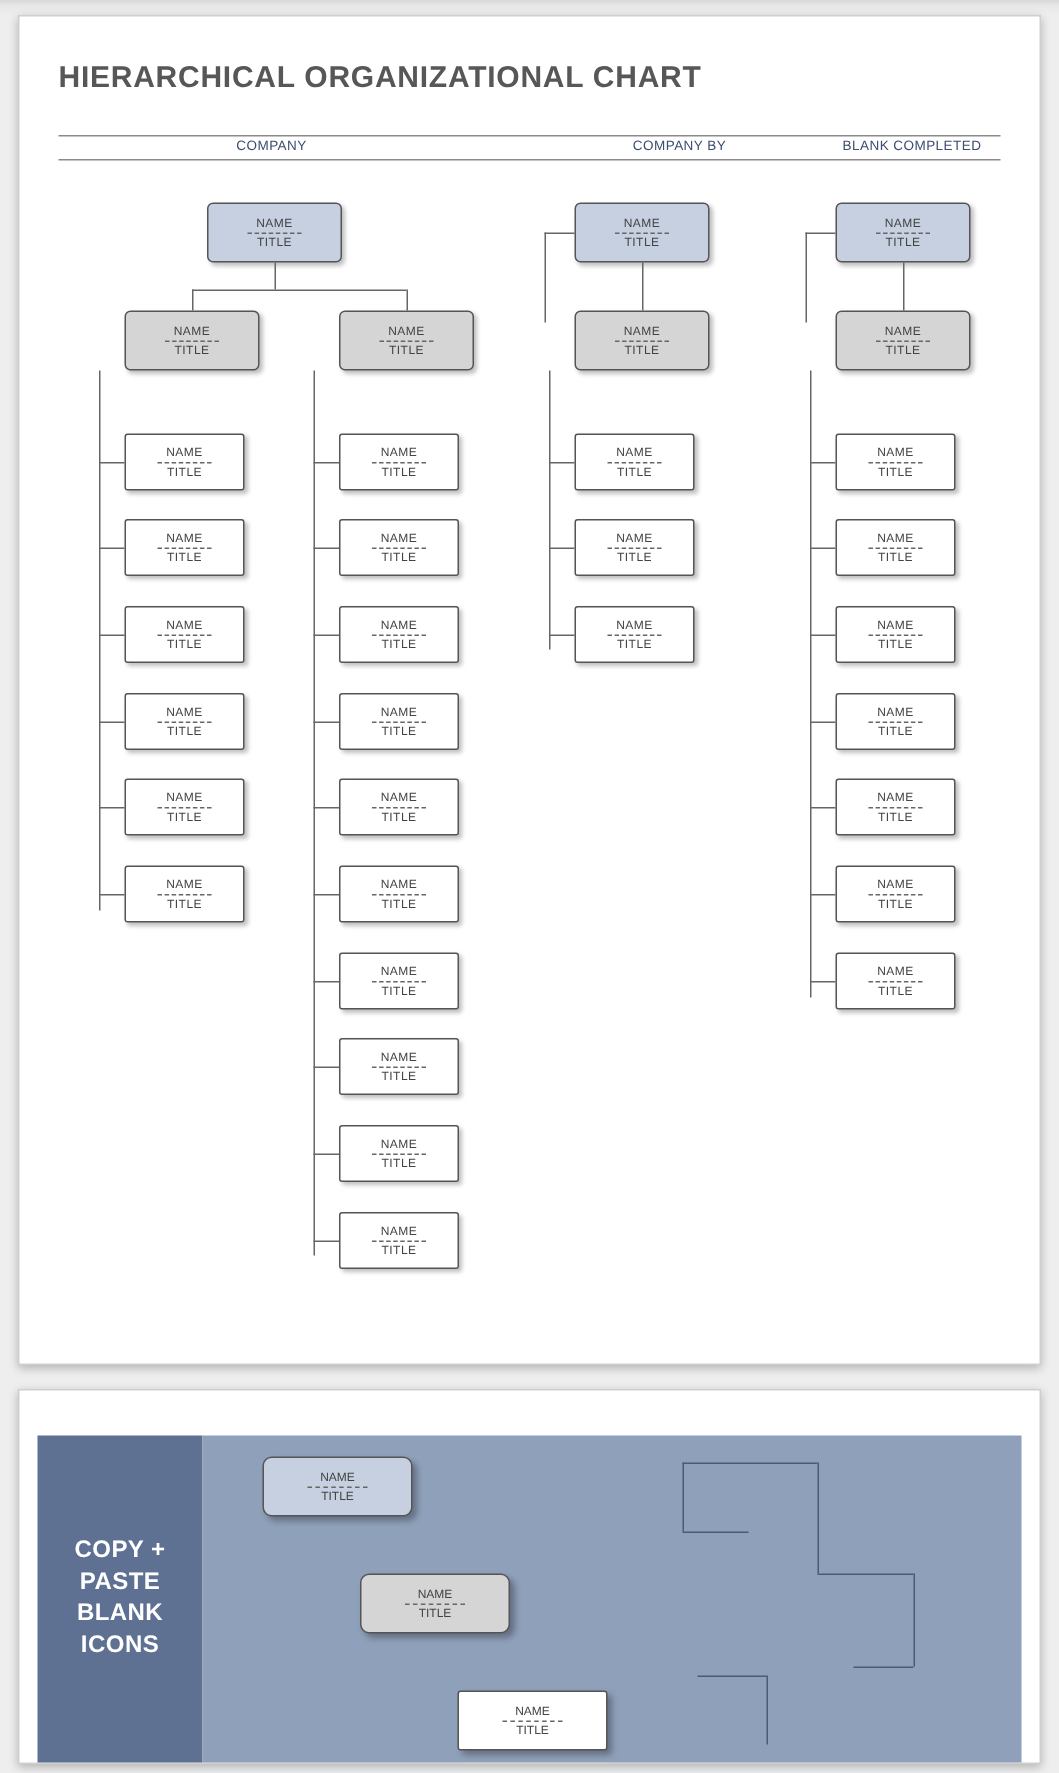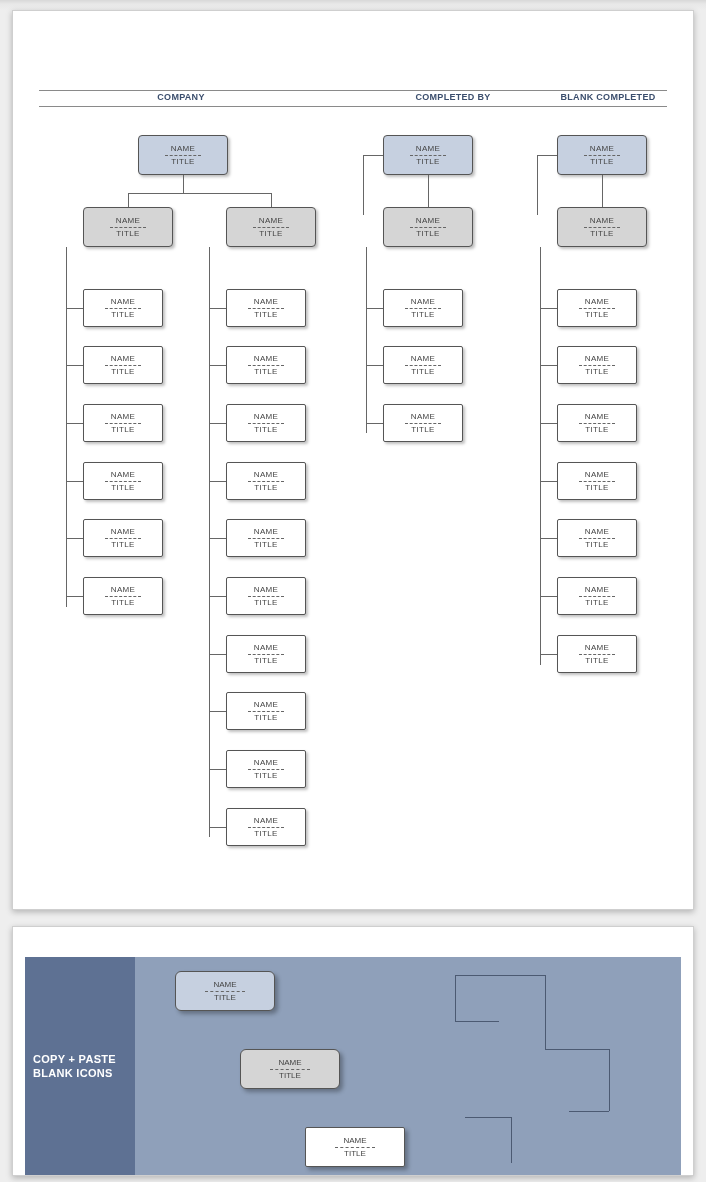--- a/index.html
+++ b/index.html
@@ -21,21 +21,21 @@
   .main-title {
     position:absolute; left:26px; top:30px;
     font-size:20px; font-weight:700; color:#575757;
     letter-spacing:0.5px;
   }
   .header-line {
     position:absolute; left:26px; right:26px;
     border-top:1px solid #8a8a8a;
   }
   .col-label {
-    position:absolute; font-size:9px; font-weight:700; color:#3b4e6d;
+    position:absolute; font-size:9px; font-weight:400; color:#3b4e6d;
     text-align:center; letter-spacing:0.3px;
   }
 
   
   .card {
     position:absolute; width:80px; height:38px; background:#fff;
     border:1px solid #555; border-radius:2px;
     box-shadow:2px 2px 3px rgba(0,0,0,0.25);
     display:flex; flex-direction:column; align-items:center; justify-content:center;
     font-size:8px; color:#444;
@@ -48,23 +48,23 @@
   .card .line2 { letter-spacing:0.3px; }
 
   
   .v { position:absolute; width:0; border-left:1px solid #666; }
   .h { position:absolute; height:0; border-top:1px solid #666; }
 
   
   .bp-label-col {
     position:absolute; left:12px; top:30px; bottom:0; width:110px;
     background:#5e7193;
-    color:#fff; font-size:11px; font-weight:700;
+    color:#fff; font-size:16px; font-weight:700;
     display:flex; align-items:center; justify-content:center;
-    padding:0 8px; text-align:left; line-height:1.3;
+    padding:0 8px; text-align:center; line-height:1.3;
     letter-spacing:0.3px;
   }
   .bp-canvas {
     position:absolute; left:122px; top:30px; right:12px; bottom:0;
     background:#8fa0ba;
   }
   .bp-canvas .scard {
     position:absolute; width:100px; height:40px; border-radius:6px;
     border:1px solid #555;
     box-shadow:3px 3px 4px rgba(0,0,0,0.3);
@@ -78,23 +78,24 @@
 
   .bp-canvas .lh { position:absolute; border-top:1px solid #4c5a72; }
   .bp-canvas .lv { position:absolute; border-left:1px solid #4c5a72; }
 </style>
 </head>
 <body>
 
 <div class="stage" id="stage">
 
   <div class="page top">
+    <div class="main-title">HIERARCHICAL ORGANIZATIONAL CHART</div>
 
     <div class="col-label" style="left:108px; top:81px; width:120px;">COMPANY</div>
-    <div class="col-label" style="left:380px; top:81px; width:120px;">COMPLETED BY</div>
+    <div class="col-label" style="left:380px; top:81px; width:120px;">COMPANY BY</div>
     <div class="col-label" style="left:530px; top:81px; width:130px;">BLANK COMPLETED</div>
 
     <div class="header-line" style="top:79px;"></div>
     <div class="header-line" style="top:95px;"></div>
 
     <div id="org-area">
         <div class="card big blue" style="left: 125px; top: 124px;">
           <div class="line1">NAME</div>
           <div class="dash"></div>
           <div class="line2">TITLE</div>

